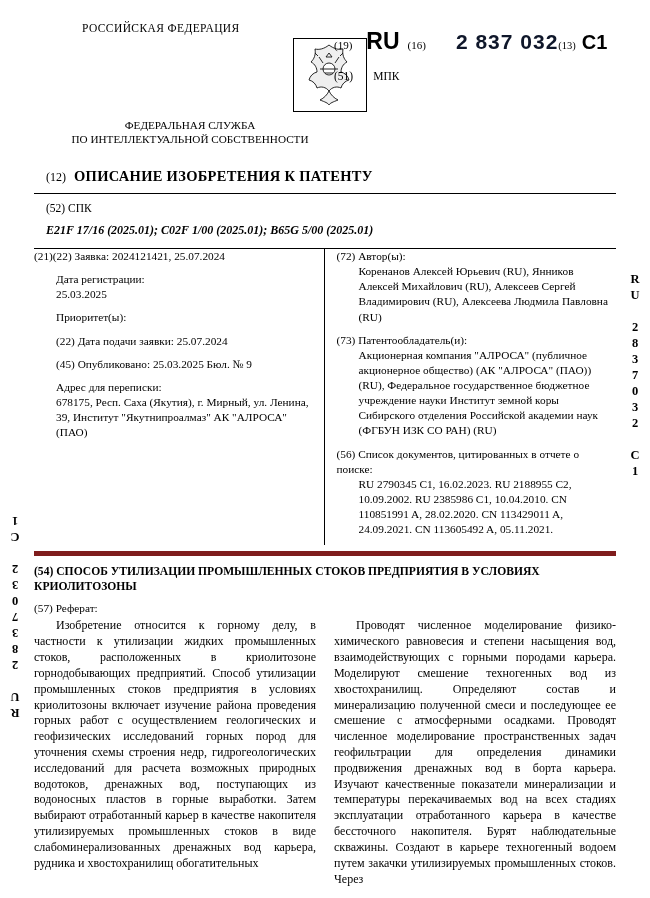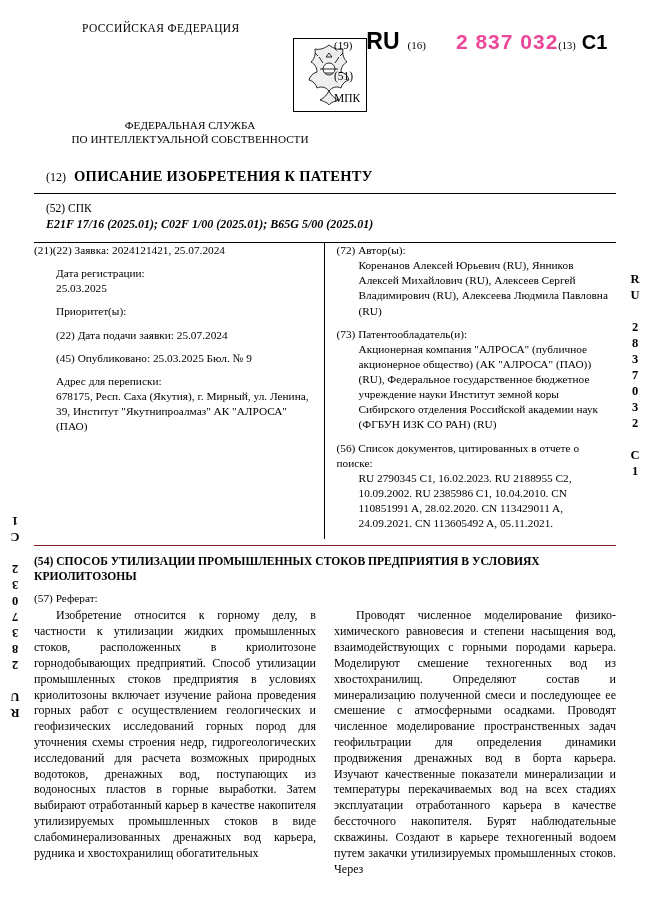--- a/index.html
+++ b/index.html
@@ -96,37 +96,37 @@
   .ru-big {
     font-family: "Liberation Sans", sans-serif;
     font-size: 23px;
     font-weight: bold;
     margin: 0 8px 8px 14px;
   }
   .patno {
     font-family: "Liberation Sans", sans-serif;
     font-size: 21px;
     font-weight: bold;
-    color: #ec4899;
+    color: #0f172a;
     margin-left: 30px;
     letter-spacing: 1px;
   }
   .sup13 { font-size: 10.5px; vertical-align: super; color: #000; }
   .c1 {
     font-family: "Liberation Sans", sans-serif;
     font-size: 20px;
     font-weight: bold;
     margin-left: 6px;
   }
   .mpk-block {
     margin-top: 6px;
     font-size: 11.5px;
     line-height: 1.35;
   }
-  .mpk-head { display: flex; gap: 6px; flex-direction: column; }
+  .mpk-head { display: flex; gap: 20px; }
   .mpk-rows { margin-left: 22px; }
   .mpk-row { font-style: italic; font-weight: bold; }
   .mpk-row .date { font-style: normal; font-weight: normal; margin-left: 8px; }
 
   
   .sec12 {
     margin-top: 14px;
     font-size: 12px;
     display: flex;
     align-items: baseline;
@@ -145,21 +145,21 @@
 
   
   .spk {
     margin-top: 8px;
     font-size: 11.5px;
     padding-left: 12px;
   }
   .spk .val {
     font-style: italic;
     font-weight: bold;
-    margin-top: 3px;
+    margin-top: 9px;
     font-size: 12px;
   }
 
   
   .bib {
     margin-top: 10px;
     border-top: 1px solid #000;
     display: flex;
     padding-top: 0;
     min-height: 258px;
@@ -176,21 +176,21 @@
     padding-left: 12px;
     font-size: 11.3px;
     line-height: 1.34;
   }
   .fld { margin-bottom: 8px; }
   .ind-block { padding-left: 22px; }
   .ind-block2 { padding-left: 30px; }
 
   
   .sec54 {
-    border-top: 1px solid #7f1d1d;
+    border-top: 5px solid #7f1d1d;
     margin-top: 6px;
     padding-top: 8px;
     font-size: 11.6px;
     font-weight: bold;
     line-height: 1.3;
   }
   .sec57 {
     margin-top: 8px;
     font-size: 11.3px;
   }

